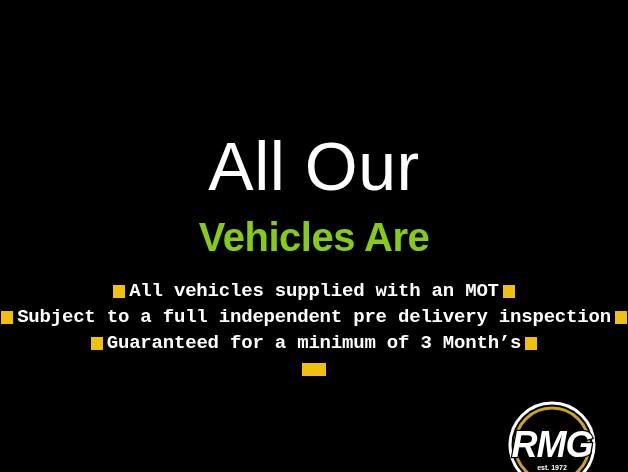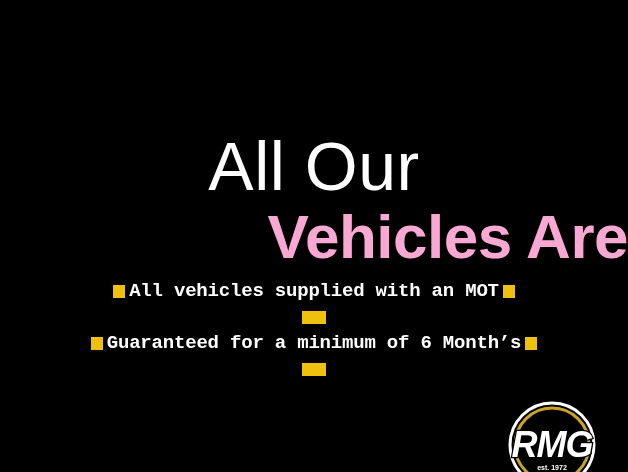--- a/index.html
+++ b/index.html
@@ -35,26 +35,25 @@
     letter-spacing: 0.5px;
     color: #ffffff;
     
     -webkit-text-stroke: 0px;
     transform: scaleY(1.02);
   }
   .headline-bold {
     display: block;
     font-family: "Liberation Sans", sans-serif;
     font-weight: 700;
-    font-size: 62px;
+    font-size: 40px;
     line-height: 66px;
     letter-spacing: -0.5px;
-    color: #f9a8d4;
+    color: #84cc16;
     margin-top: 2px;
-    text-align: right;
   }
 
   
   .features {
     position: absolute;
     left: 0;
     top: 278px;
     width: 628px;
     text-align: center;
   }
@@ -109,26 +108,27 @@
   <div class="features">
 
     <div class="feature-row">
       <span class="bullet-square"></span>
       <span class="feature-text">All vehicles supplied with an MOT</span>
       <span class="bullet-square"></span>
     </div>
 
     <div class="feature-row">
       <span class="bullet-square"></span>
+      <span class="feature-text">Subject to a full independent pre delivery inspection</span>
       <span class="bullet-square"></span>
     </div>
 
     <div class="feature-row">
       <span class="bullet-square"></span>
-      <span class="feature-text">Guaranteed for a minimum of 6 Month’s</span>
+      <span class="feature-text">Guaranteed for a minimum of 3 Month’s</span>
       <span class="bullet-square"></span>
     </div>
 
     <div class="feature-row">
       <span class="bullet-square"></span>
       <span class="bullet-square"></span>
     </div>
 
   </div>
 

